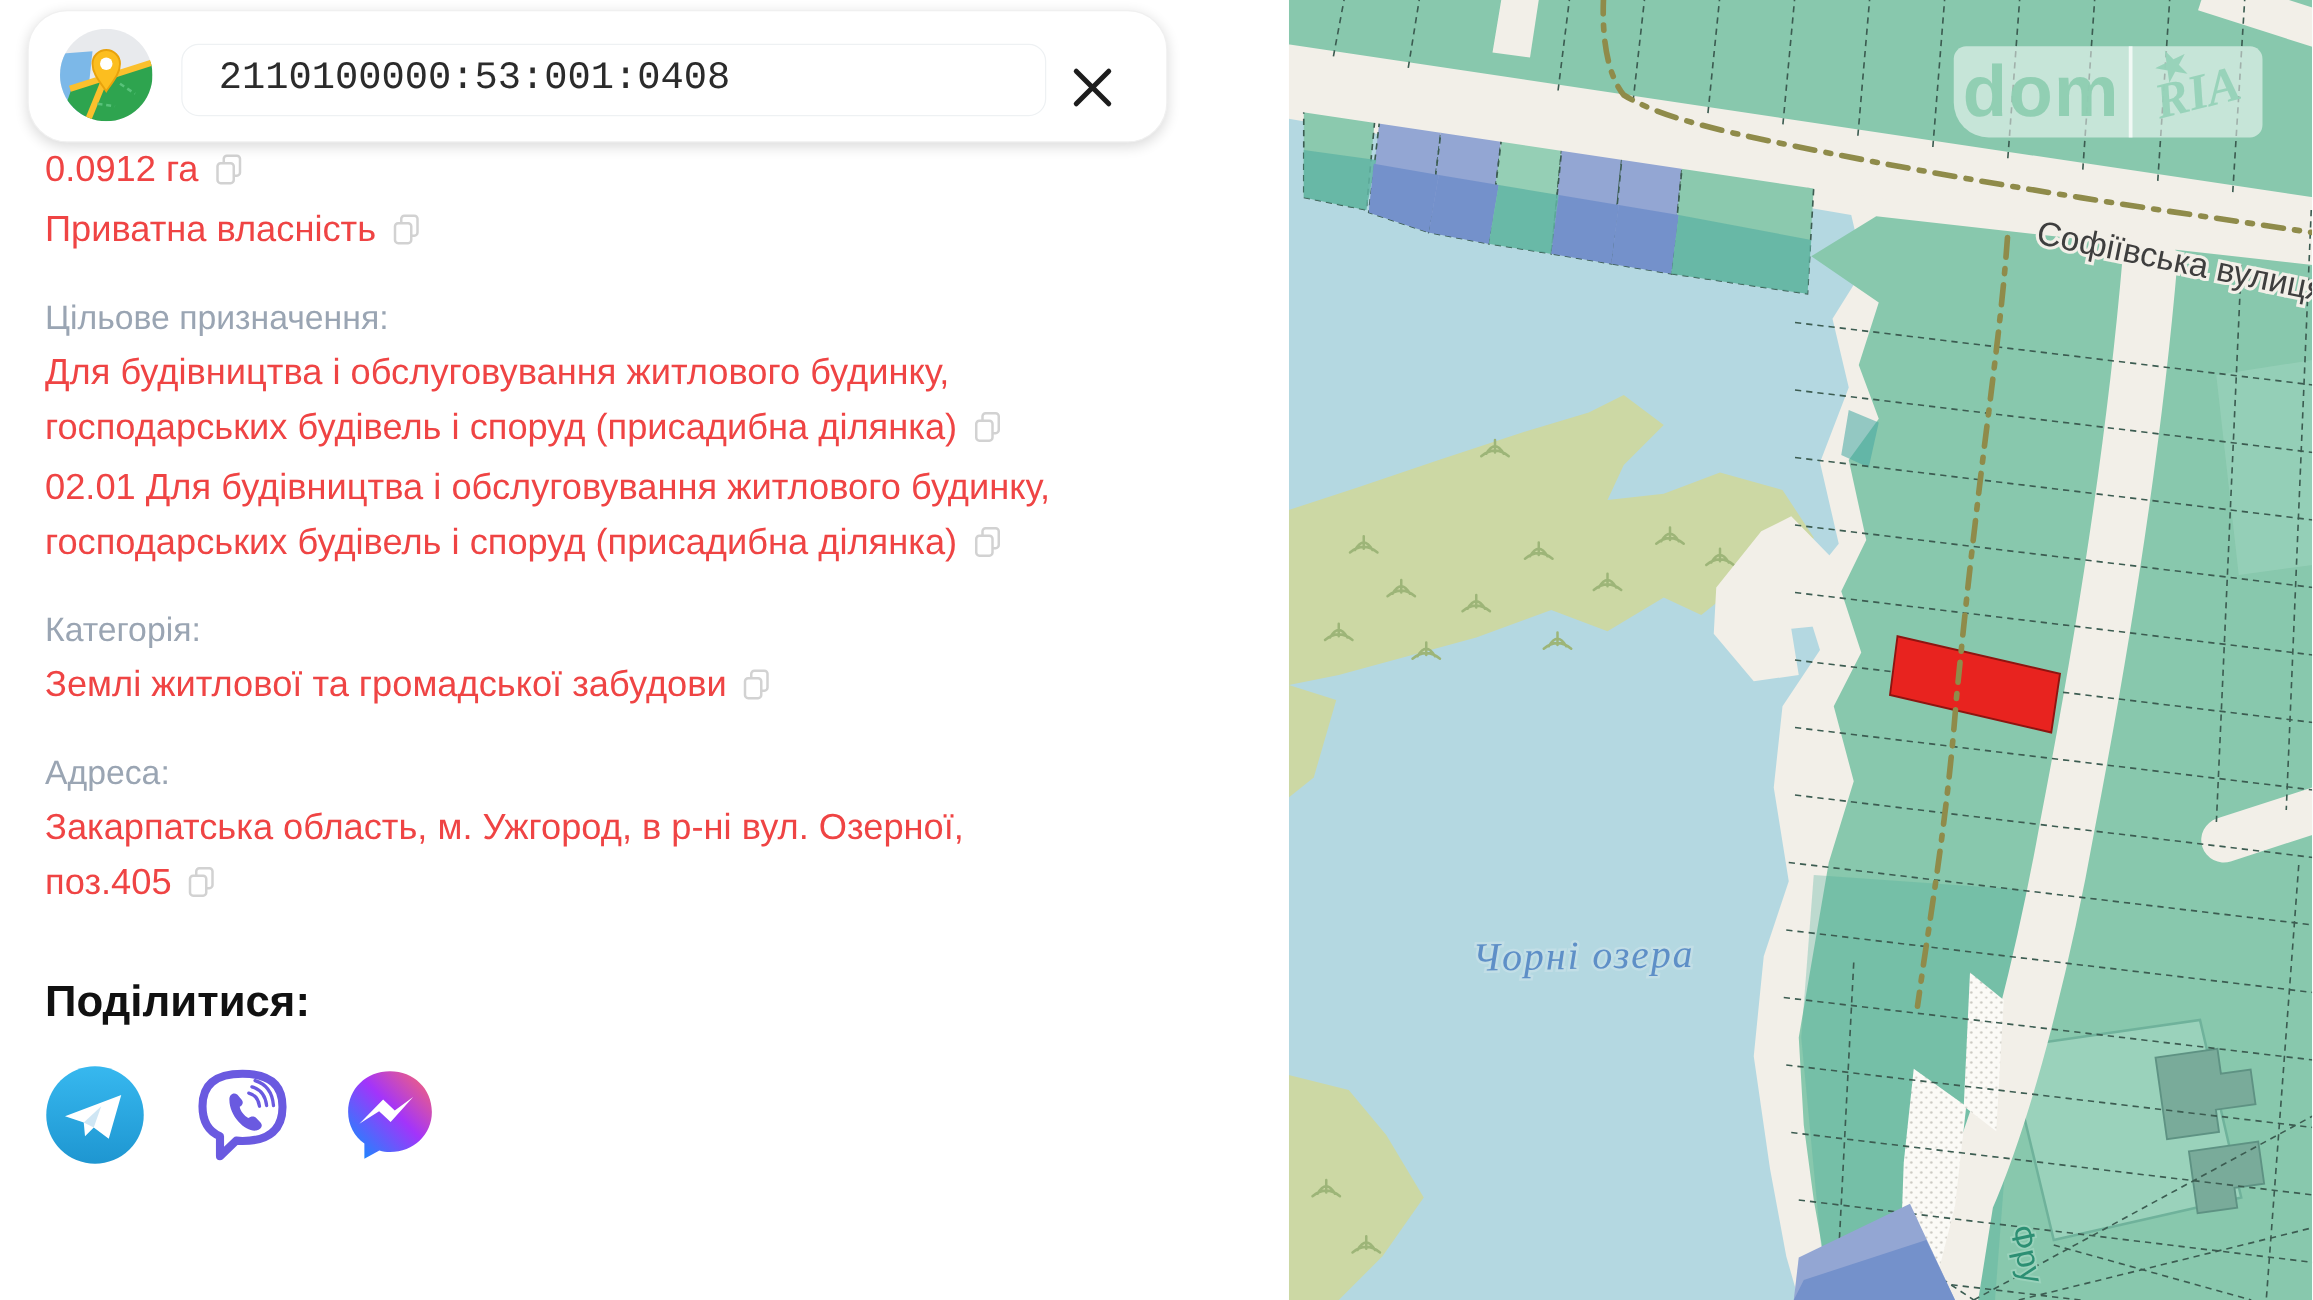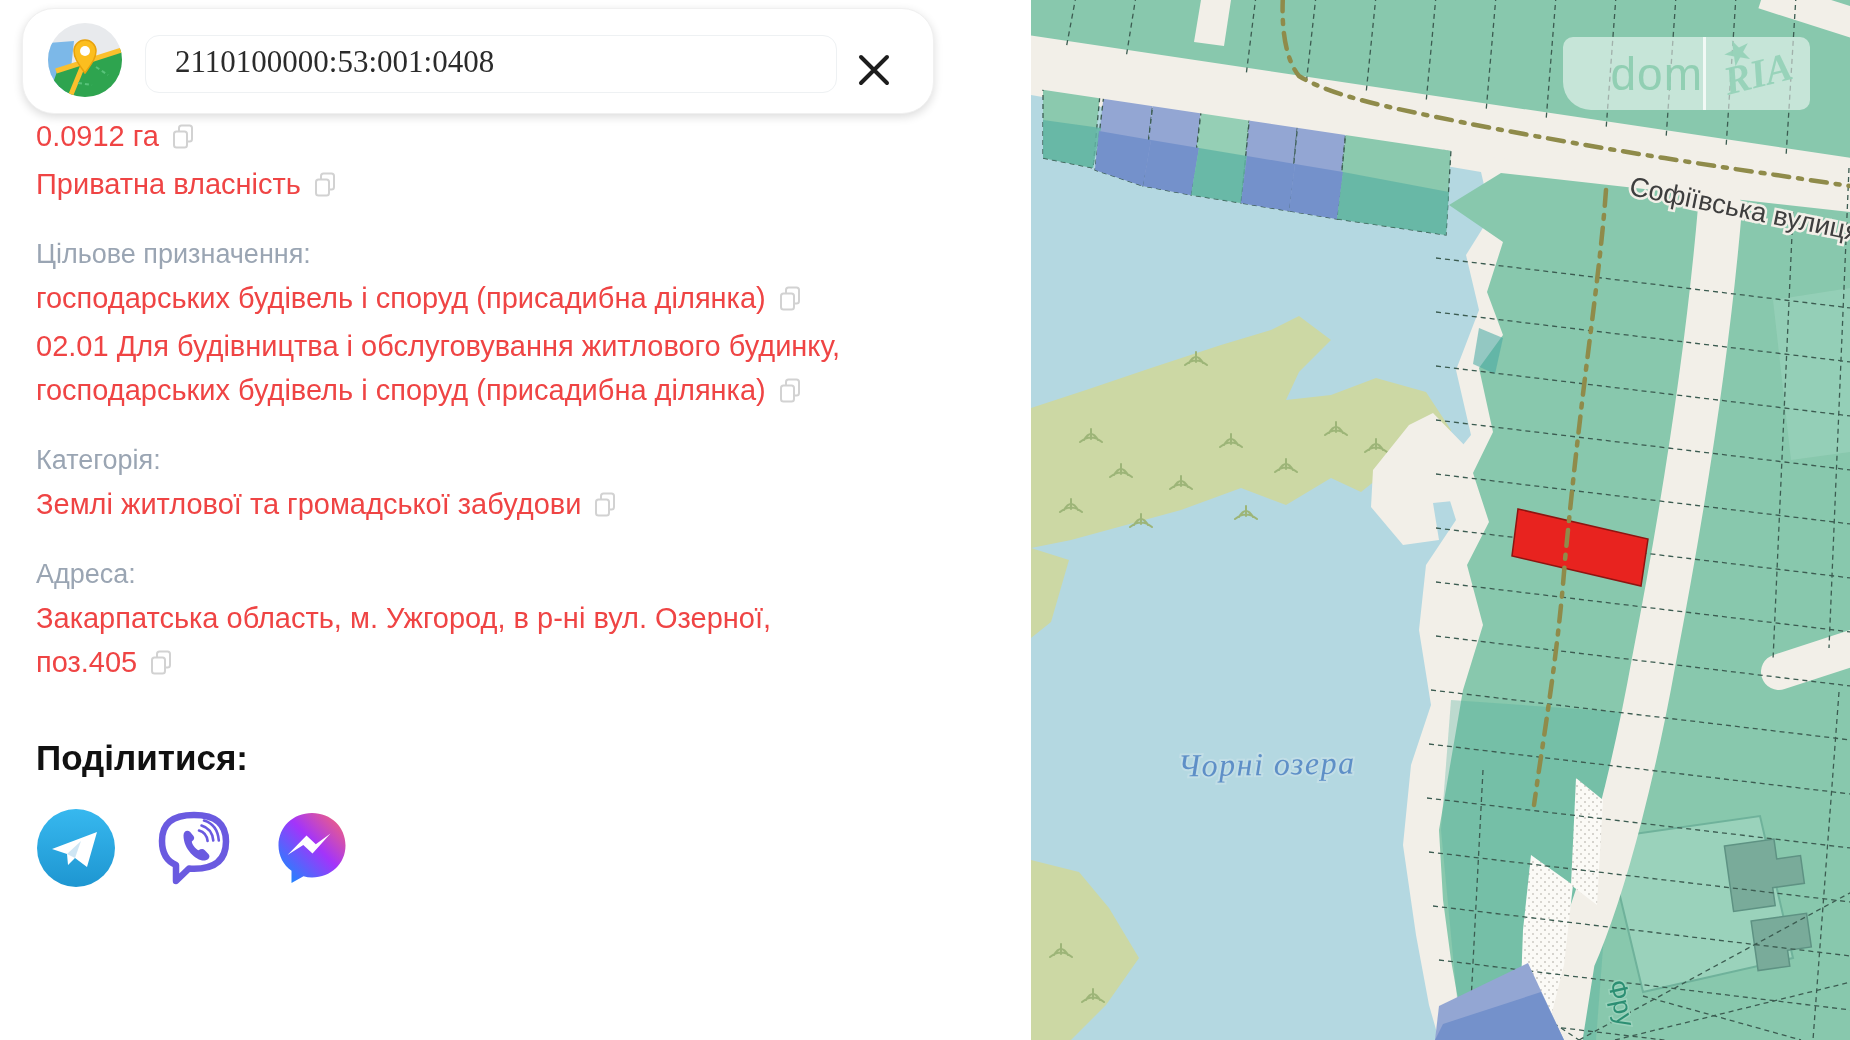--- a/index.html
+++ b/index.html
@@ -18,30 +18,30 @@
   .share-btn{width:80px;height:80px;cursor:pointer;}
 
   
   .searchbar{position:absolute;left:22px;top:8px;width:910px;height:104px;background:#fff;
              border:1px solid #f0f0f0;border-radius:32px;
              box-shadow:0 3px 10px rgba(0,0,0,0.14);z-index:5;}
   .sb-inner{position:absolute;left:122px;top:26px;width:690px;height:56px;
             border:1px solid #eef1f3;border-radius:14px;}
   .sb-icon{position:absolute;left:25px;top:14px;width:74px;height:74px;}
   .sb-input{position:absolute;left:150px;top:0;width:620px;height:104px;border:none;outline:none;
-            font-size:31px;color:#2b2b2b;font-family:Liberation Serif, serif;background:transparent;}
+            font-size:31px;color:#2b2b2b;font-family:Liberation Mono, monospace;background:transparent;}
   .sb-close{position:absolute;left:826px;top:36px;width:50px;height:50px;cursor:pointer;}
 
   
   .map{position:absolute;left:1031px;top:0;width:819px;height:1040px;overflow:hidden;cursor:grab;}
   .map svg{display:block;}
   .wm{position:absolute;left:532px;top:37px;width:247px;height:73px;
       background:rgba(255,255,255,0.52);border-radius:10px 10px 10px 28px;
       display:flex;align-items:center;pointer-events:none;}
-  .wm-dom{flex:0 0 140px;text-align:right;font-size:46px;font-weight:normal;
+  .wm-dom{flex:0 0 140px;text-align:center;font-size:58px;font-weight:bold;
           color:rgba(142,206,177,0.95);letter-spacing:1px;}
   .wm-div{width:3px;height:73px;background:rgba(255,255,255,0.75);}
   .wm-ria{position:relative;flex:1;text-align:center;font-family:"Liberation Serif",serif;
           font-style:italic;font-weight:bold;font-size:40px;color:rgba(150,210,184,0.95);
           transform:rotate(-14deg);}
   .wm-star{position:absolute;left:24px;top:-20px;font-size:30px;font-style:normal;
            color:rgba(150,210,184,0.95);transform:rotate(-12deg);}
 </style>
 </head>
 <body>
@@ -59,20 +59,21 @@
       </div>
 
       <div class="line first-val">
         <span>Приватна власність</span><span class="copy"><svg width="24" height="27" viewBox="0 0 24 27">
               <rect x="8" y="2.5" width="13" height="16" rx="2.5" fill="#fff" stroke="#d2d2d2" stroke-width="2"></rect>
               <rect x="3" y="8.5" width="13" height="16" rx="2.5" fill="#fff" stroke="#d2d2d2" stroke-width="2"></rect>
             </svg></span>
       </div>
 
       <div class="line lbl">Цільове призначення:</div>
+      <div class="line first-val">Для будівництва і обслуговування житлового будинку,</div>
       <div class="line">
         <span>господарських будівель і споруд (присадибна ділянка)</span><span class="copy"><svg width="24" height="27" viewBox="0 0 24 27">
               <rect x="8" y="2.5" width="13" height="16" rx="2.5" fill="#fff" stroke="#d2d2d2" stroke-width="2"></rect>
               <rect x="3" y="8.5" width="13" height="16" rx="2.5" fill="#fff" stroke="#d2d2d2" stroke-width="2"></rect>
             </svg></span>
       </div>
 
       <div class="line first-val">02.01 Для будівництва і обслуговування житлового будинку,</div>
       <div class="line">
         <span>господарських будівель і споруд (присадибна ділянка)</span><span class="copy"><svg width="24" height="27" viewBox="0 0 24 27">

